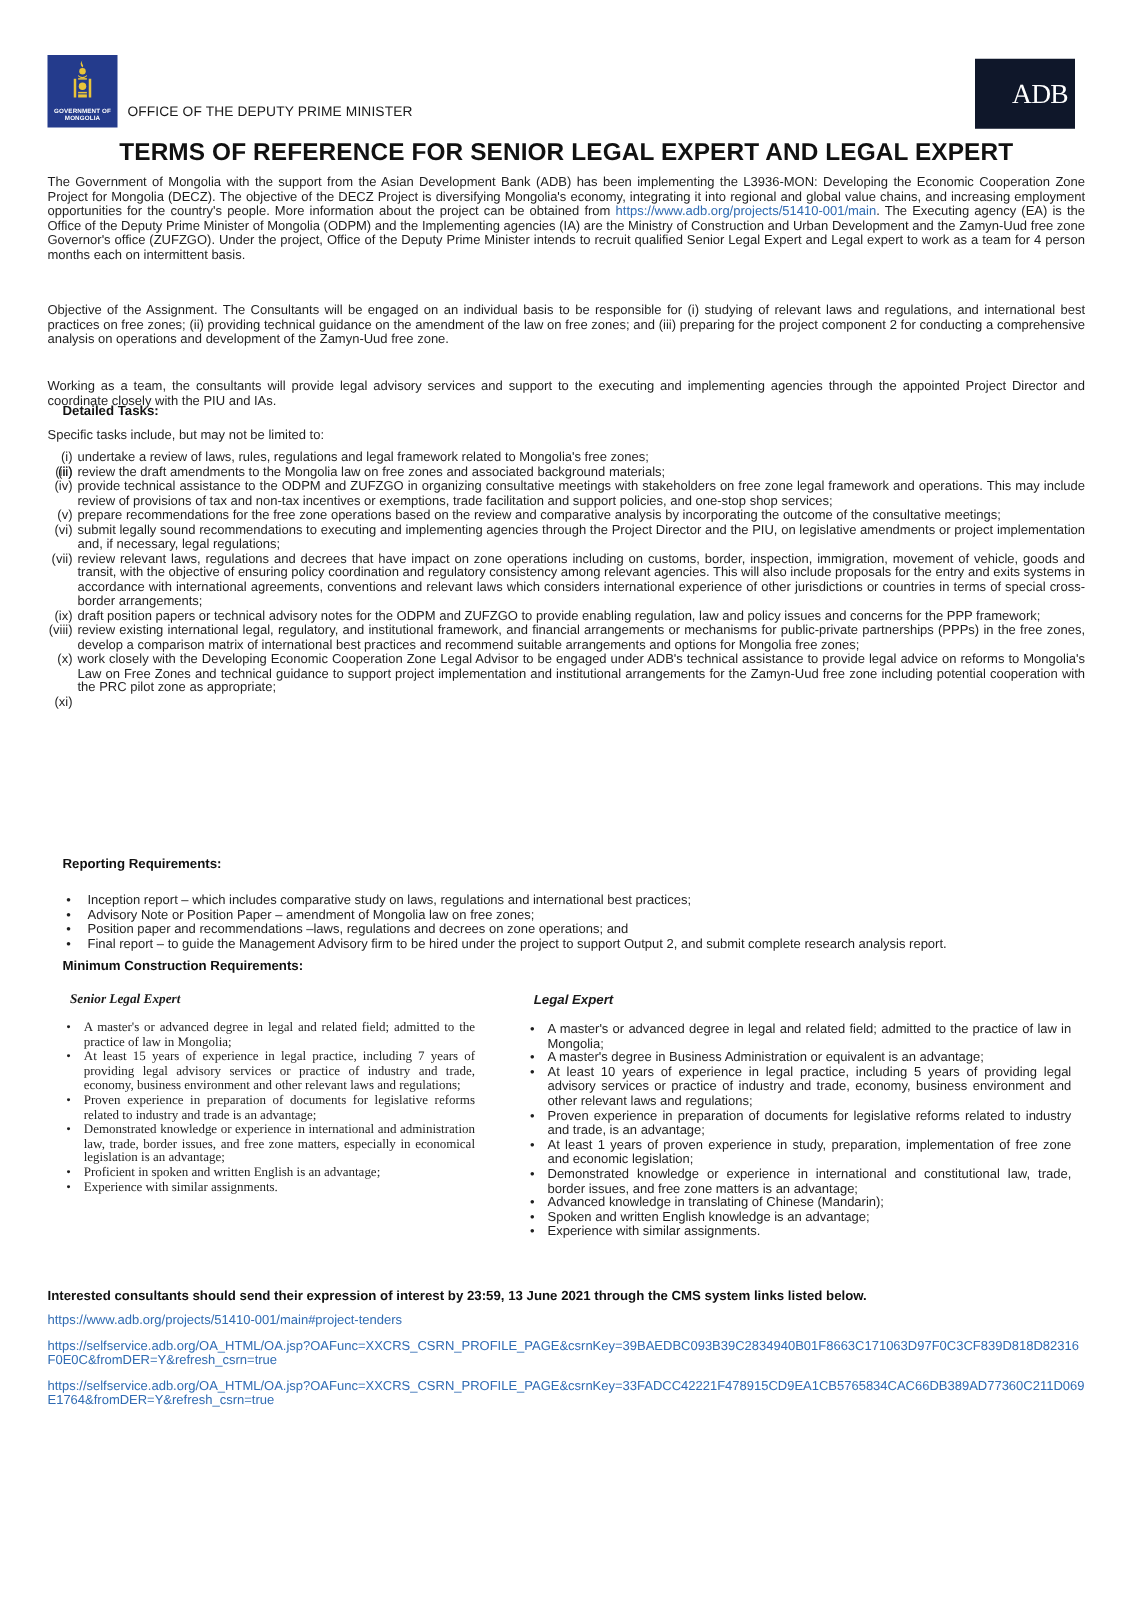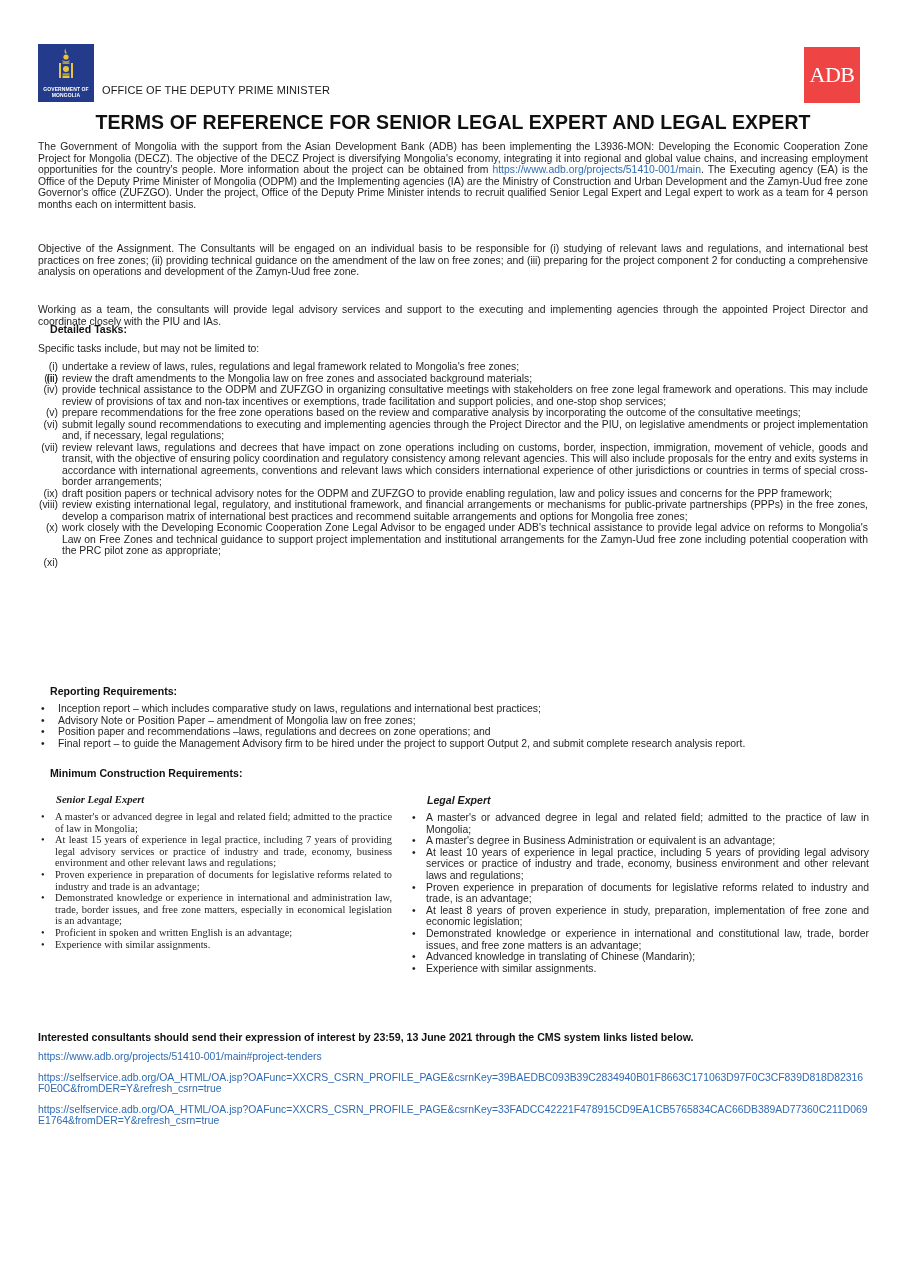--- a/index.html
+++ b/index.html
@@ -7,40 +7,40 @@
          font-family: "Liberation Sans", sans-serif; color: #1c1c1c; }
 
   
   .header { position: absolute; left: 38px; top: 44px; width: 830px; height: 62px; }
   .gov-logo { position: absolute; left: 0; top: 0; width: 56px; height: 58px; background: #243b8c;
               display: flex; flex-direction: column; align-items: center; justify-content: flex-end; }
   .soyombo { position: absolute; left: 20px; top: 4px; width: 16px; height: 32px; }
   .gov-logo-text { color: #fff; font-size: 5px; line-height: 6px; text-align: center; font-weight: bold;
                    margin-bottom: 4px; letter-spacing: 0.1px; }
   .office-name { position: absolute; left: 64px; top: 40px; font-size: 11px; color: #1a1a1a; letter-spacing: 0.1px; }
-  .adb-logo { position: absolute; right: 8px; top: 3px; width: 56px; height: 56px; background: #ef4444;
+  .adb-logo { position: absolute; right: 8px; top: 3px; width: 56px; height: 56px; background: #0f172a;
               color: #fff; font-family: "Liberation Serif", serif; font-size: 22px;
-              display: flex; align-items: center; justify-content: center; letter-spacing: -0.5px; }
+              display: flex; align-items: center; justify-content: center; letter-spacing: -0.5px; padding-left: 24px; }
 
   .title { position: absolute; left: 38px; top: 111px; width: 830px; text-align: center;
            font-size: 19.5px; font-weight: bold; letter-spacing: 0.1px; color: #111; }
 
   .body-text { position: absolute; left: 38px; width: 830px; font-size: 10.4px; line-height: 11.6px;
                text-align: justify; color: #1f1f1f; }
   .body-text p { margin: 0; }
   a.link { color: #2f6bb3; text-decoration: none; }
 
   .heading { position: absolute; left: 38px; font-size: 10.6px; font-weight: bold; color: #111; padding-left: 12px; }
 
   .task-list { position: absolute; left: 38px; top: 361px; width: 830px; margin: 0; padding: 0; list-style: none;
                font-size: 10.4px; line-height: 11.5px; color: #1f1f1f; }
   .task-list li { position: relative; padding-left: 24px; text-align: justify; margin: 0; }
   .task-list .num { position: absolute; left: -6px; width: 26px; text-align: right; }
 
-  .bullet-list { margin: 0; padding: 0; list-style: none; font-size: 10.4px; line-height: 11.6px; color: #1f1f1f; }
+  .bullet-list { margin: 12px; padding: 0; list-style: none; font-size: 10.4px; line-height: 11.6px; color: #1f1f1f; }
   .bullet-list li { position: relative; padding-left: 20px; text-align: justify; }
   .bullet-list li::before { content: "\2022"; position: absolute; left: 3px; top: 0; }
 
   .report-list { position: absolute; left: 38px; top: 703px; width: 830px; }
 
   .col { position: absolute; top: 794px; }
   .col-left { left: 38px; width: 354px; font-family: Liberation Serif, serif; }
   .col-right { left: 409px; width: 460px; }
   .col-title { font-style: italic; font-weight: bold; font-size: 10.6px; margin: 0 0 6px 18px; color: #1a1a1a; }
   .col .bullet-list li { padding-left: 17px; }
@@ -120,23 +120,24 @@
   </ul>
 </div>
 
 <div class="col col-right">
   <div class="col-title">Legal Expert</div>
   <ul class="bullet-list">
     <li>A master's or advanced degree in legal and related field; admitted to the practice of law in Mongolia;</li>
     <li>A master's degree in Business Administration or equivalent is an advantage;</li>
     <li>At least 10 years of experience in legal practice, including 5 years of providing legal advisory services or practice of industry and trade, economy, business environment and other relevant laws and regulations;</li>
     <li>Proven experience in preparation of documents for legislative reforms related to industry and trade, is an advantage;</li>
-    <li>At least 8 years of proven experience in study, preparation, implementation of free zone and economic legislation;</li>
+    <li>At least 1 years of proven experience in study, preparation, implementation of free zone and economic legislation;</li>
     <li>Demonstrated knowledge or experience in international and constitutional law, trade, border issues, and free zone matters is an advantage;</li>
     <li>Advanced knowledge in translating of Chinese (Mandarin);</li>
+    <li>Spoken and written English knowledge is an advantage;</li>
     <li>Experience with similar assignments.</li>
   </ul>
 </div>
 
 <div class="deadline">Interested consultants should send their expression of interest by 23:59, 13 June 2021 through the CMS system links listed below.</div>
 
 <div class="links">
   <a href="#">https://www.adb.org/projects/51410-001/main#project-tenders</a>
   <a href="#">https://selfservice.adb.org/OA_HTML/OA.jsp?OAFunc=XXCRS_CSRN_PROFILE_PAGE&amp;csrnKey=39BAEDBC093B39C2834940B01F8663C171063D97F0C3CF839D818D82316F0E0C&amp;fromDER=Y&amp;refresh_csrn=true</a>
   <a href="#">https://selfservice.adb.org/OA_HTML/OA.jsp?OAFunc=XXCRS_CSRN_PROFILE_PAGE&amp;csrnKey=33FADCC42221F478915CD9EA1CB5765834CAC66DB389AD77360C211D069E1764&amp;fromDER=Y&amp;refresh_csrn=true</a>

